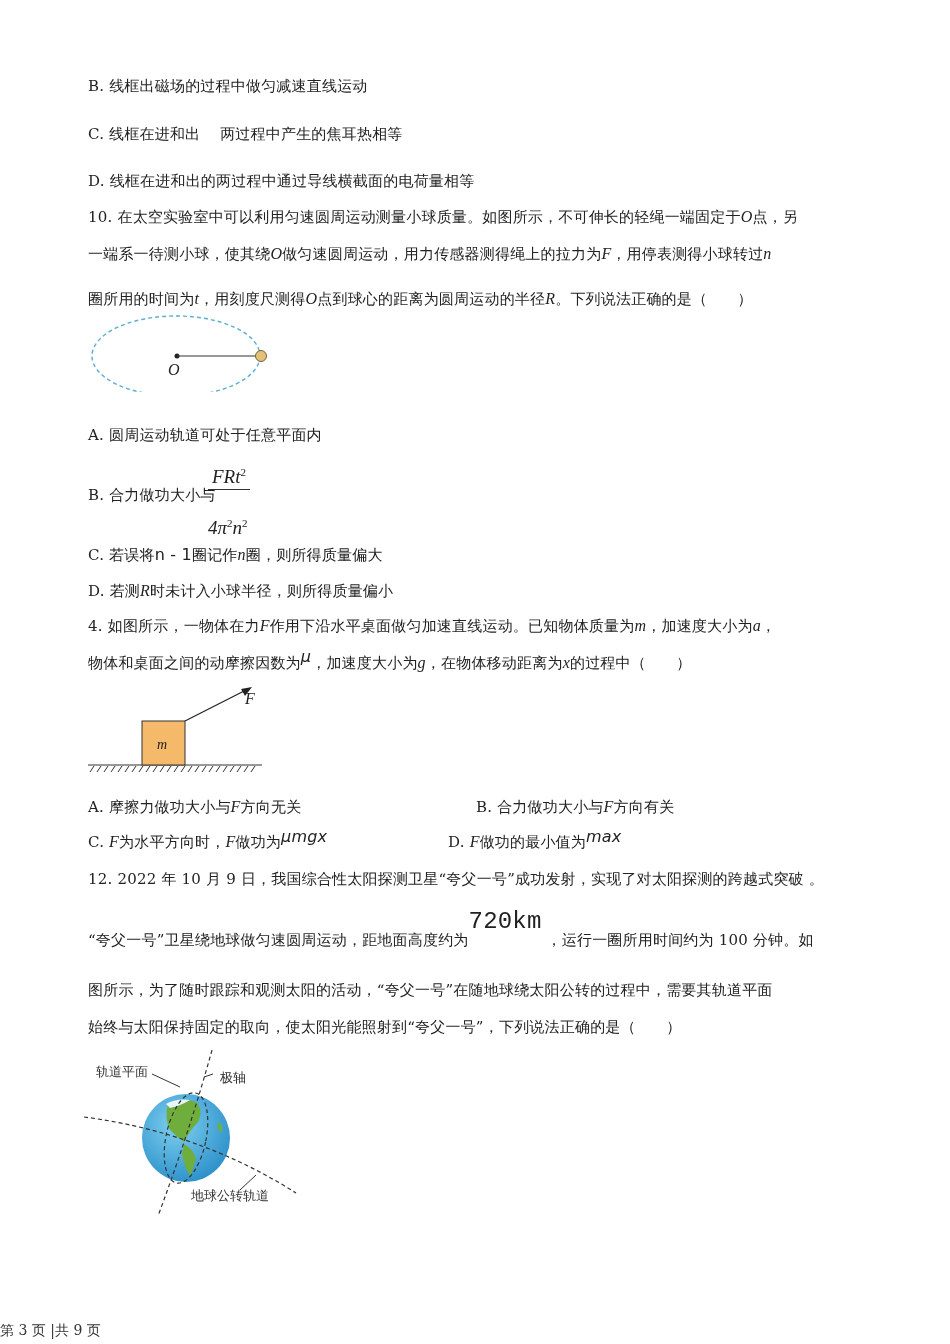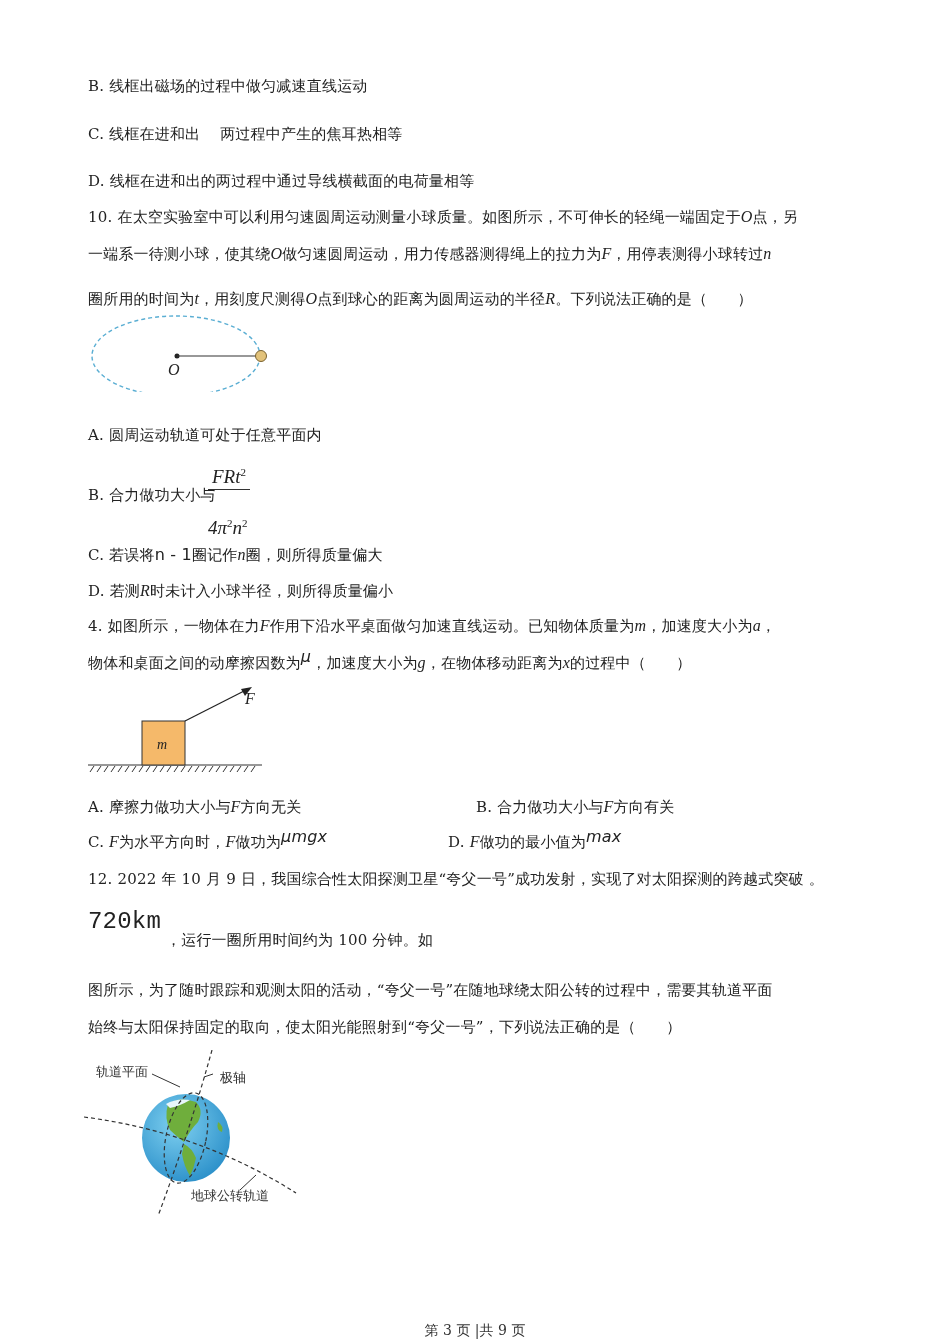--- a/index.html
+++ b/index.html
@@ -5,21 +5,21 @@
   html, body { margin:0; padding:0; background:#ffffff; }
   body { width:950px; height:1344px; position:relative; overflow:hidden;
          font-family:"DejaVu Serif","Liberation Serif",serif; color:#222; }
   .line { position:absolute; left:88px; font-size:15px; line-height:20px; white-space:nowrap; letter-spacing:0.2px; }
   .it { font-style:italic; font-family:"Liberation Serif","DejaVu Serif",serif; font-size:16px; }
   .sans-i { font-style:italic; font-family:"DejaVu Sans","Liberation Sans",sans-serif; font-size:16px; }
   .frac { position:absolute; left:208px; top:460px; text-align:left; font-family:"Liberation Serif",serif; font-style:italic; }
   .frac .num { font-size:19px; padding:0 4px; border-bottom:1px solid #333; line-height:24px; }
   .frac .den { font-size:19px; line-height:24px;margin-top:21px; }
   .frac sup { font-size:11px; font-style:normal; }
-  .footer { position:absolute; left:0; width:950px; top:1322px; text-align:center; font-size:14px; color:#333; }
+  .footer { position:absolute; left:0; width:950px; top:1322px; font-size:14px; color:#333; }
   svg text { font-family:"DejaVu Sans","Liberation Sans",sans-serif; }
 </style>
 </head>
 <body>
 
 <div class="line" style="top:76px">
   <span>B.</span>
   <span>线框出磁场的过程中做匀减速直线运动</span>
 </div>
 <div class="line" style="top:124px;white-space:pre"><span>C.</span> <span>线框在进和出    两过程中产生的焦耳热相等</span></div>
@@ -126,21 +126,21 @@
 <div class="line" style="top:832px;left:448px">
   <span>D.</span>
   <span class="it">F</span><span>做功的最小值为</span><span class="sans-i" style="position:relative;top:-5px">max</span>
 </div>
 
 <div class="line" style="top:869px">
   <span>12.</span>
   <span>2022 年 10 月 9 日，我国综合性太阳探测卫星“夸父一号”成功发射，实现了对太阳探测的跨越式突破 。</span>
 </div>
 <div class="line" style="top:930px">
-  <span style="display:inline-block;width:78px;position:relative;"><span style="position:absolute;left:0;top:-18px;font-family:Liberation Mono, monospace;font-size:24px">720km</span>&nbsp;</span><span>，运行一圈所用时间约为 100 分钟。如</span>
+  <span>“夸父一号”卫星绕地球做匀速圆周运动，距地面高度约为</span><span style="display:inline-block;width:78px;position:relative;"><span style="position:absolute;left:0;top:-18px;font-family:Liberation Mono, monospace;font-size:24px">720km</span>&nbsp;</span><span>，运行一圈所用时间约为 100 分钟。如</span>
 </div>
 <div class="line" style="top:980px">
   <span>图所示，为了随时跟踪和观测太阳的活动，“夸父一号”在随地球绕太阳公转的过程中，需要其轨道平面</span>
 </div>
 <div class="line" style="top:1017px">
   <span>始终与太阳保持固定的取向，使太阳光能照射到“夸父一号”，下列说法正确的是（　　）</span>
 </div>
 
 <svg style="position:absolute;left:80px;top:1050px" width="240" height="180">
   <defs>

